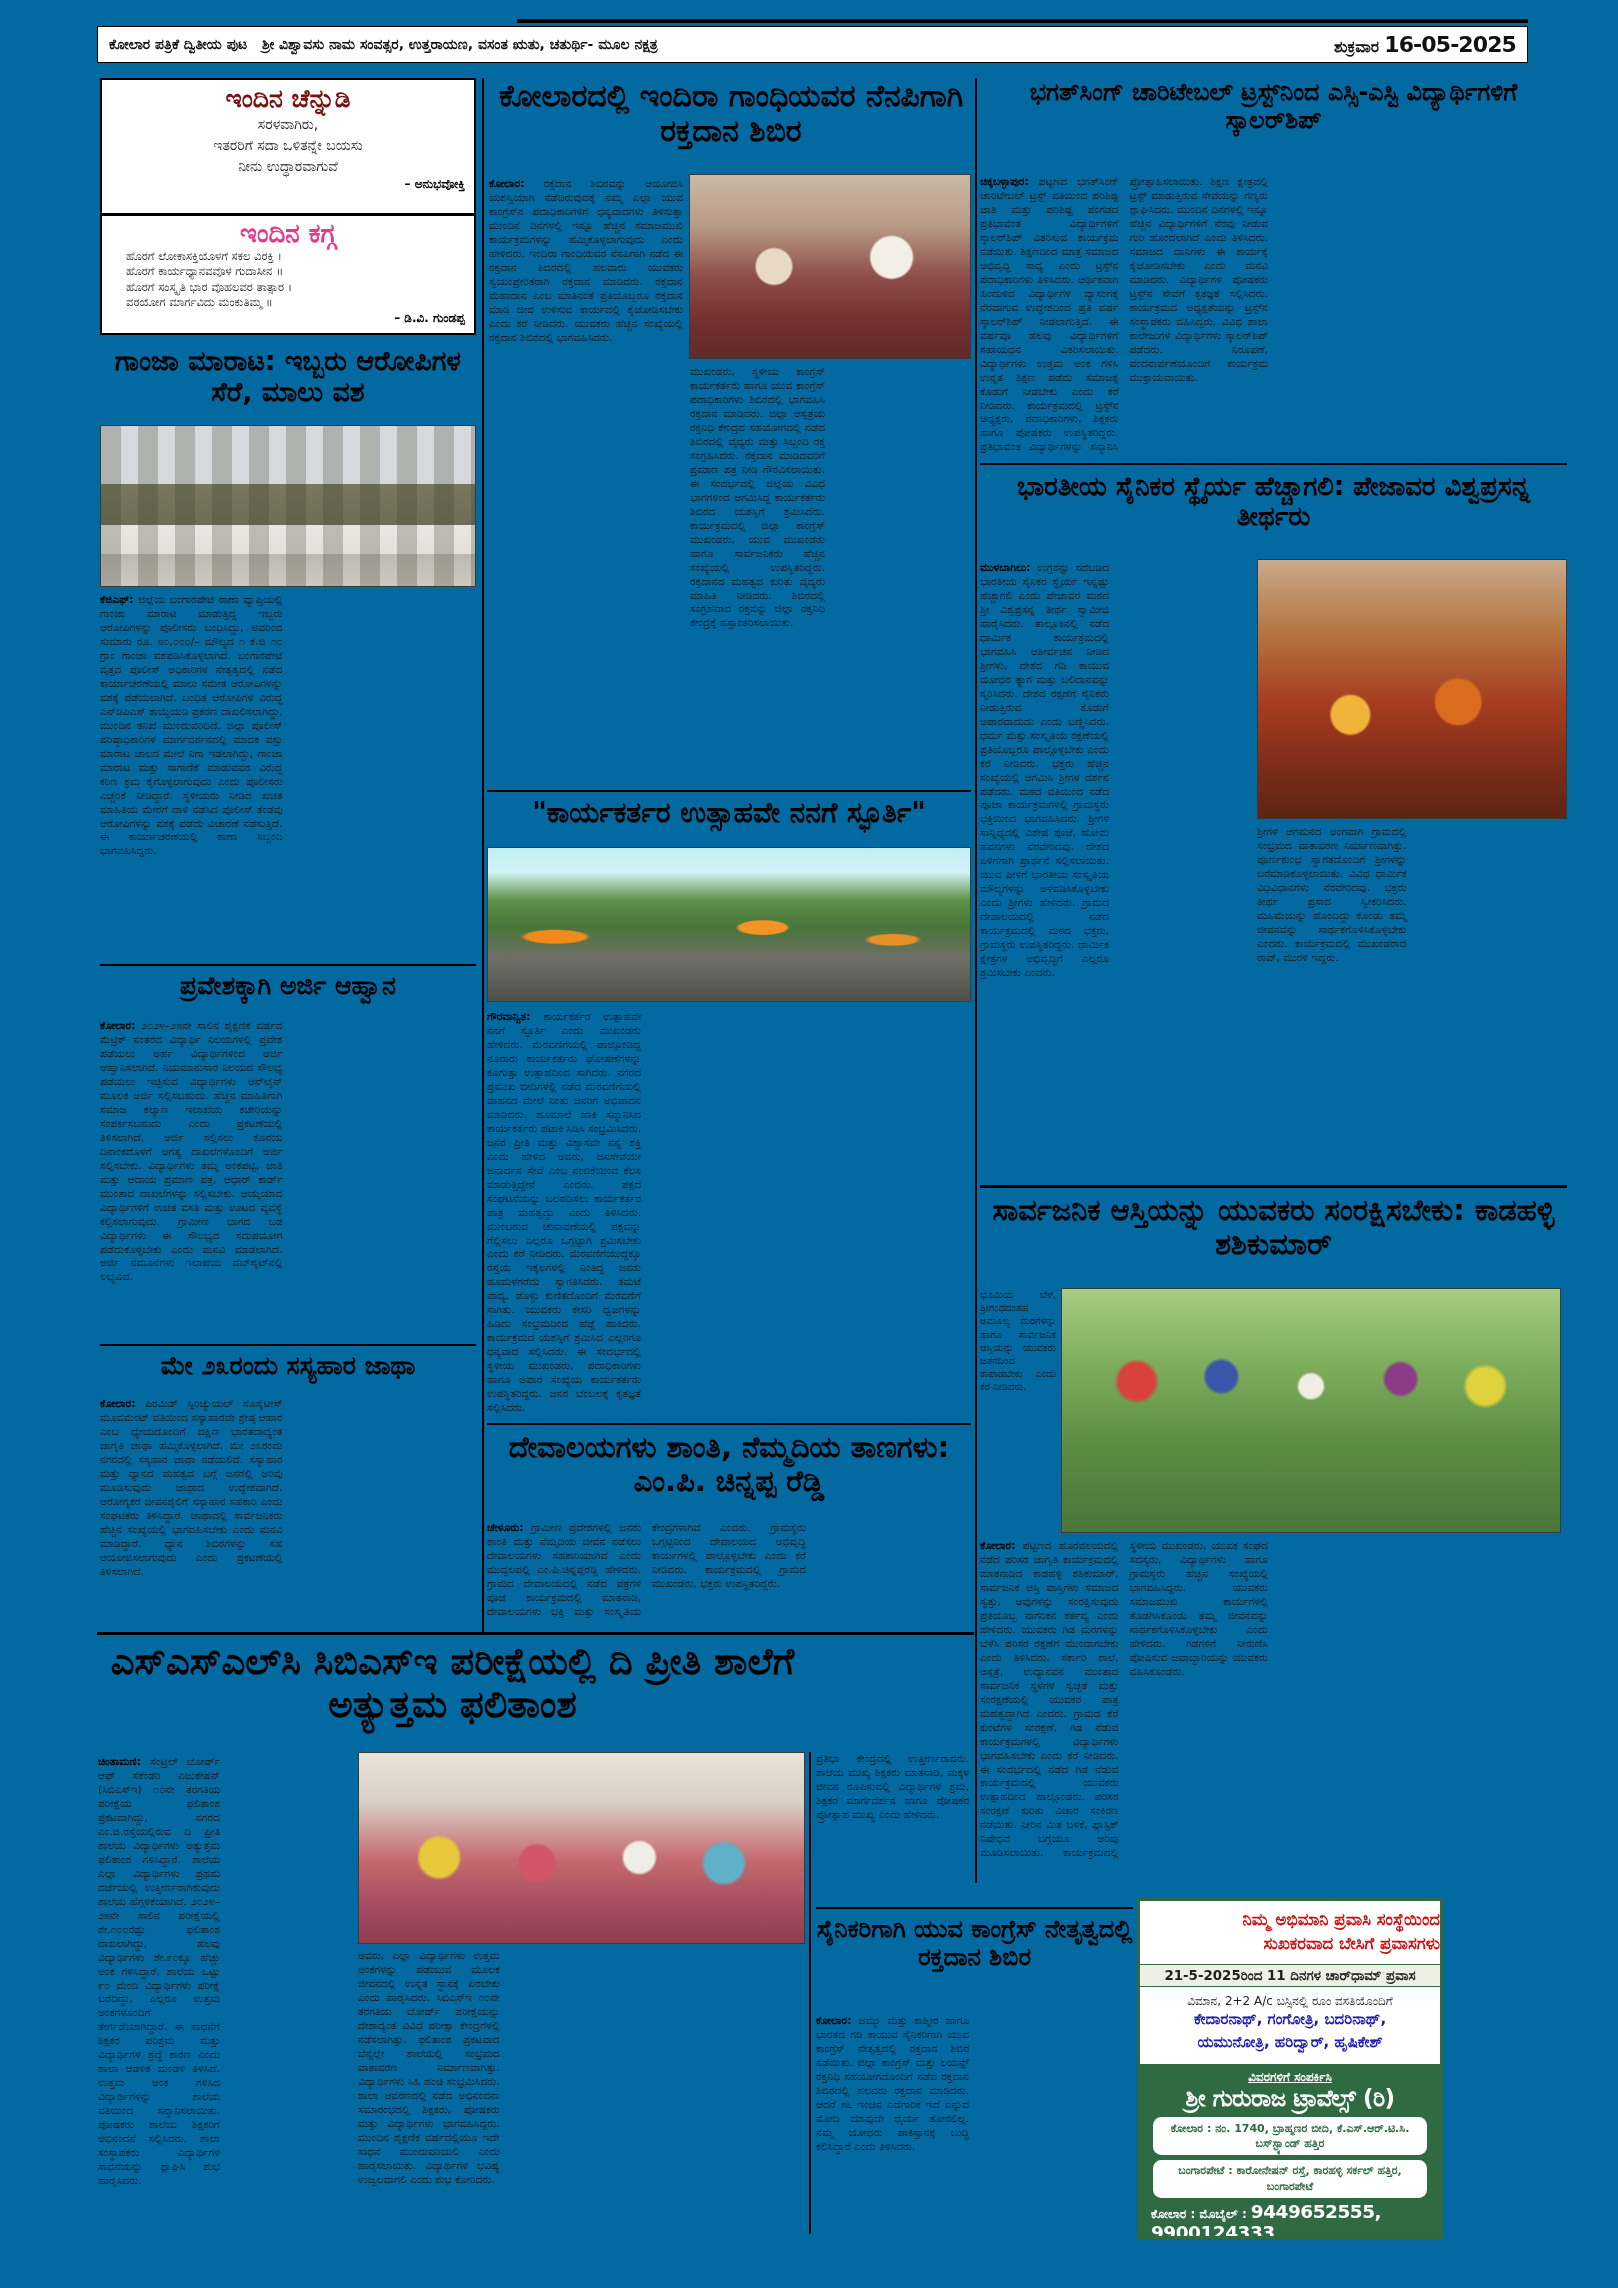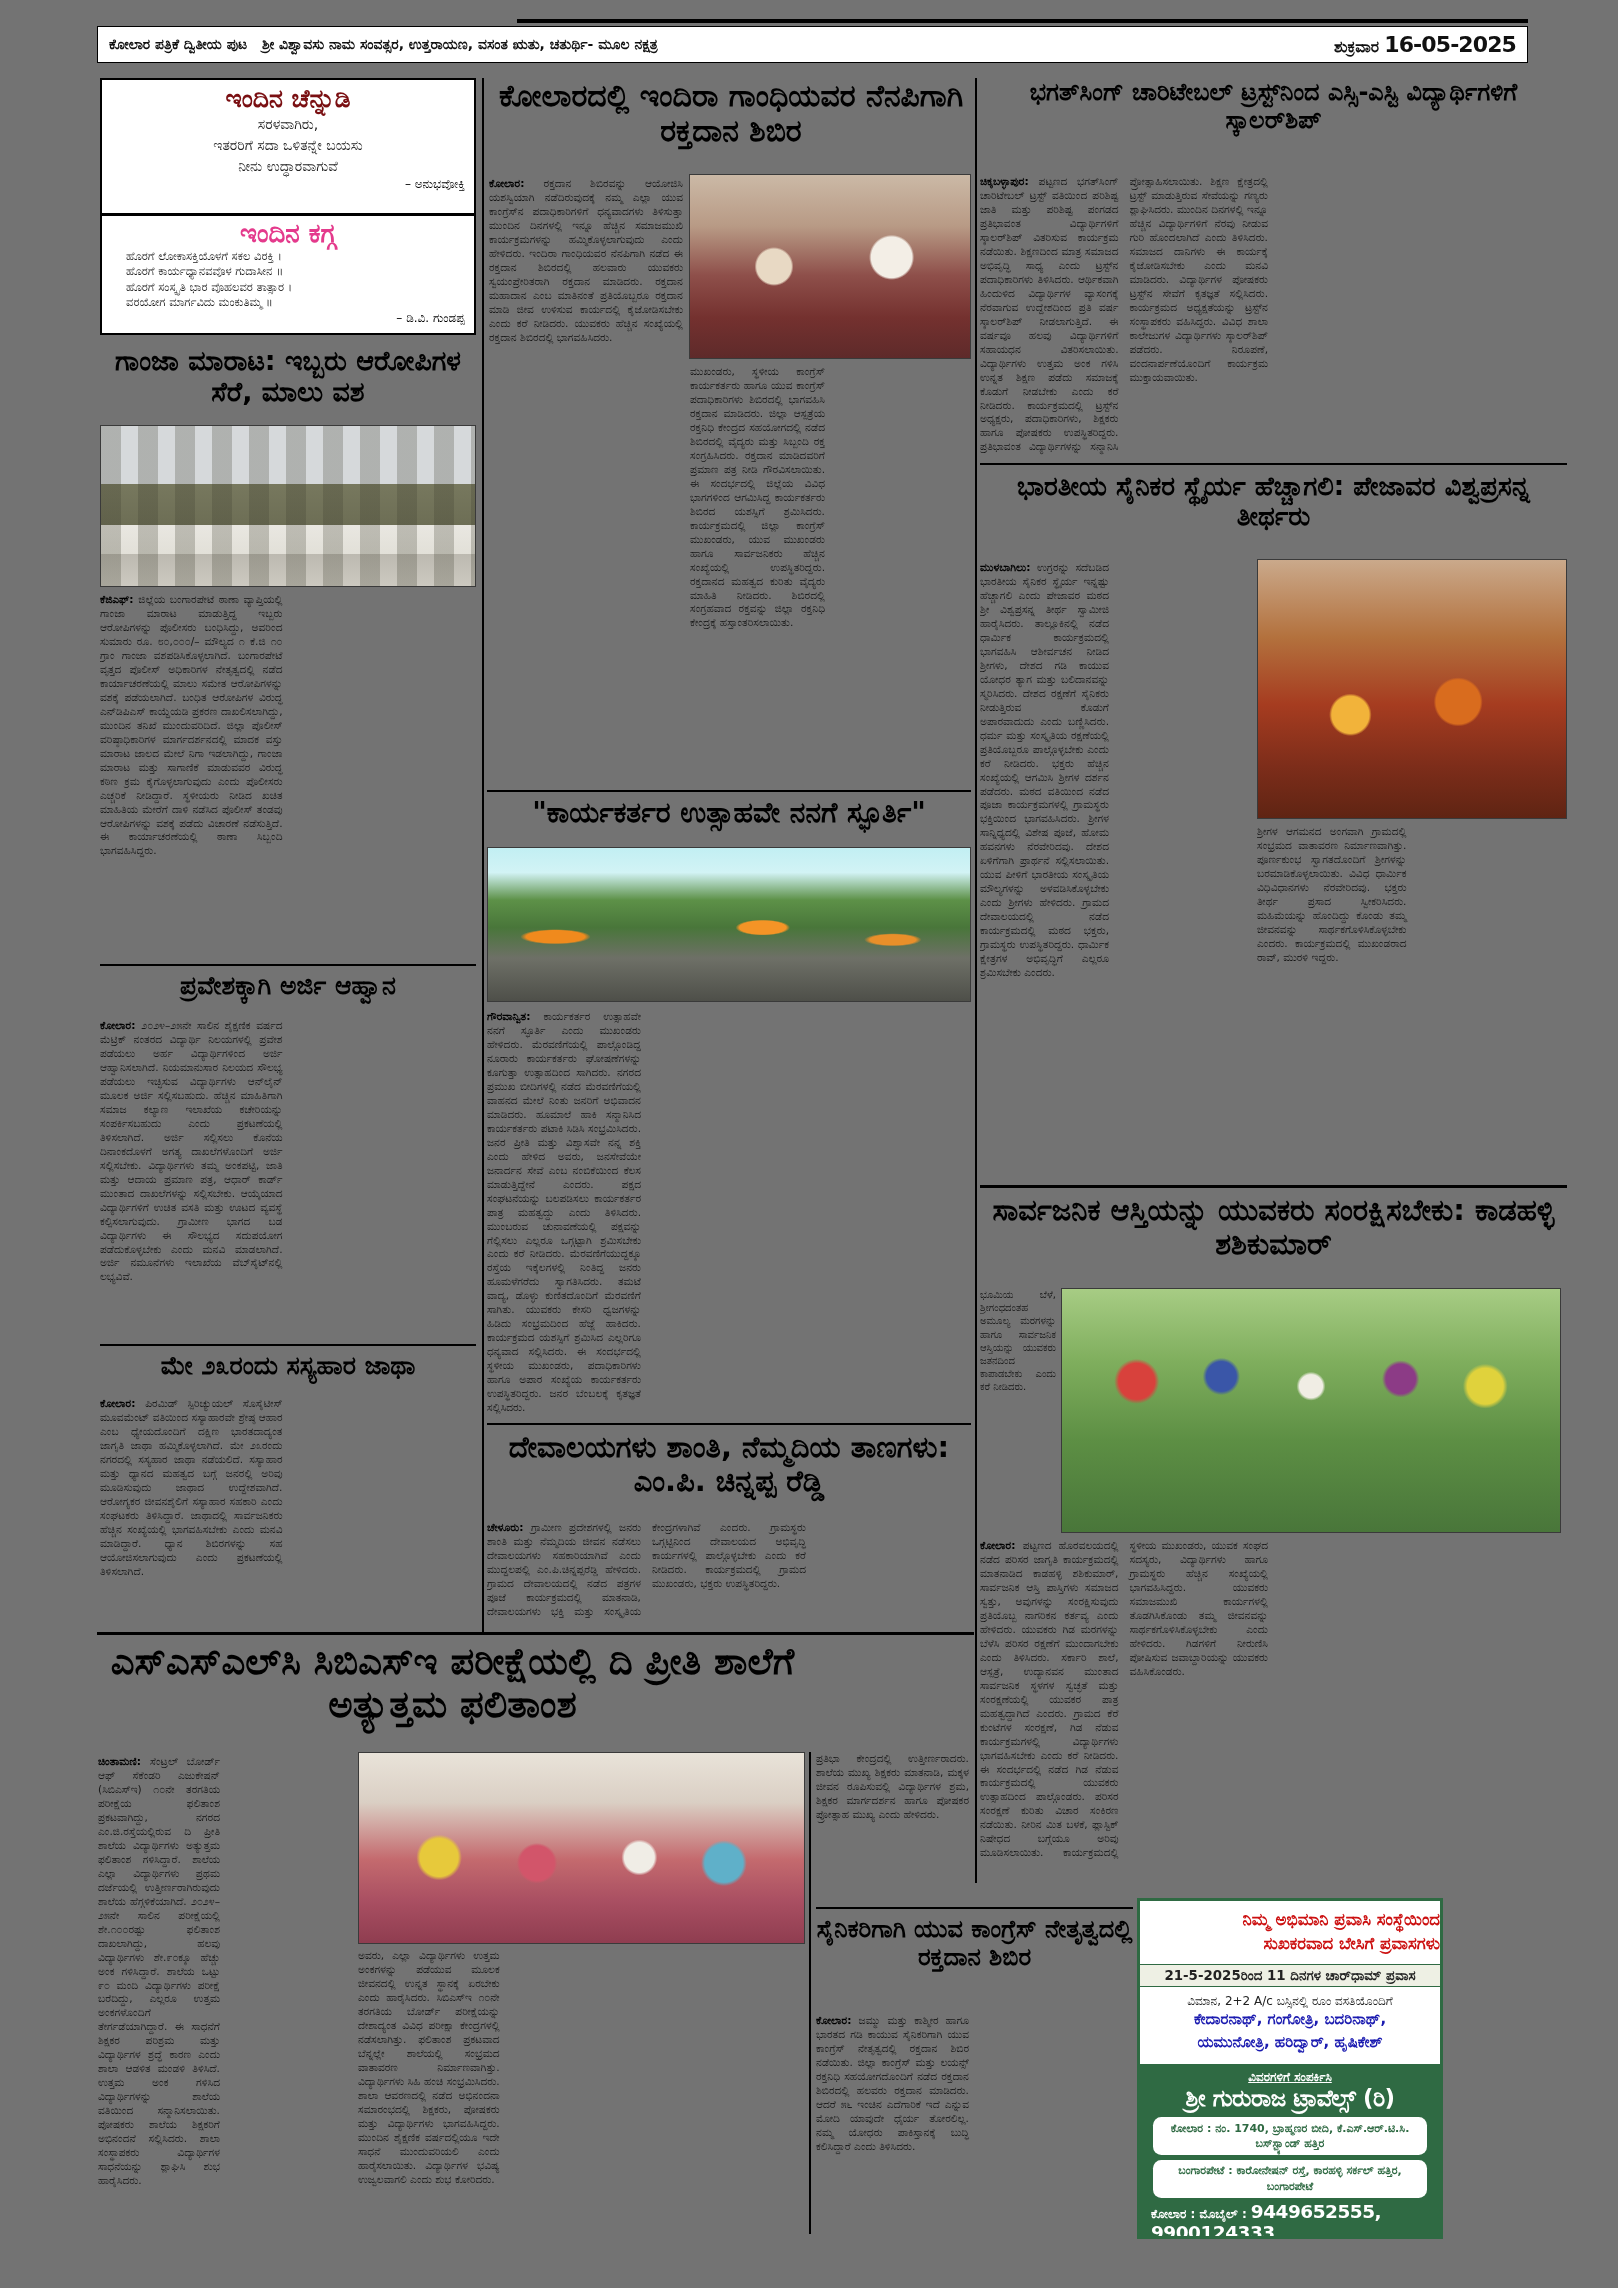--- a/index.html
+++ b/index.html
@@ -1,36 +1,36 @@
 <!DOCTYPE html>
 <html style="font-size:14.8px"><head>
 <meta charset="utf-8">
 <style>
   html,body{margin:0;padding:0;background:#ffffff;}
-  .page{position:relative;width:1619px;height:2289px;background:#737373;
+  .page{position:relative;width:1619px;height:2289px;background:#0369a1;
         font-family:"DejaVu Sans",sans-serif;color:#111;overflow:hidden;}
   .abs{position:absolute;box-sizing:border-box;overflow:hidden;}
   .rule{background:#000;}
   .vrule{background:#000;width:1.8px;}
   .headline{font-weight:bold;color:#000;text-align:center;line-height:1.16;
             font-family:"DejaVu Sans",sans-serif;}
   .bodytext{font-size:10.6px;line-height:1.32;text-align:justify;color:#161616;
             column-gap:11px;column-fill:auto;}
   .bodytext b{font-weight:bold;color:#000;}
   .photo{border:0.9px solid #3a3a3a;}
   .boxed{border:2.3px solid #000;background:#fff;}
   .masthead{border:1.8px solid #000;display:flex;align-items:center;
             justify-content:space-between;padding:0 11px;background:#fff;}
   .mast-left{font-weight:bold;font-size:14px;white-space:nowrap;}
   .mast-right{font-weight:bold;white-space:nowrap;}
   .mast-day{font-size:15.7px;}
   .mast-date{font-size:22px;letter-spacing:-0.9px;}
   .qtitle{font-weight:bold;text-align:center;}
   .qlines{text-align:center;font-size:14px;line-height:1.5;color:#222;}
-  .qattr{text-align:right;font-weight:normal;font-size:12px;color:#000;padding-right:9.2px;}
+  .qattr{text-align:right;font-weight:bold;font-size:12px;color:#000;padding-right:9.2px;}
   
   .ad{border:3.7px solid #2f6a43;background:#fff;}
   .ad-title{color:#cc1111;font-weight:bold;text-align:right;font-size:16.6px;line-height:1.45;padding-top:7.4px;}
   .ad-band{background:#eef0e4;border-top:1.8px solid #2f6a43;border-bottom:1.8px solid #2f6a43;
            text-align:center;font-size:13.4px;font-weight:bold;padding:2.8px 0;margin-top:7.4px;color:#222;}
   .ad-line{text-align:center;font-size:12px;color:#222;padding-top:6.5px;}
   .ad-dest{text-align:center;font-size:15px;font-weight:bold;color:#1b1bb0;line-height:1.55;}
   .ad-green{background:#2f6a43;color:#fff;text-align:center;position:absolute;left:0;right:0;bottom:0;}
   .ad-contact{font-size:12px;font-weight:bold;text-decoration:underline;padding-top:5.5px;}
   .ad-company{font-size:23px;font-weight:bold;letter-spacing:-0.5px;line-height:1.25;}

